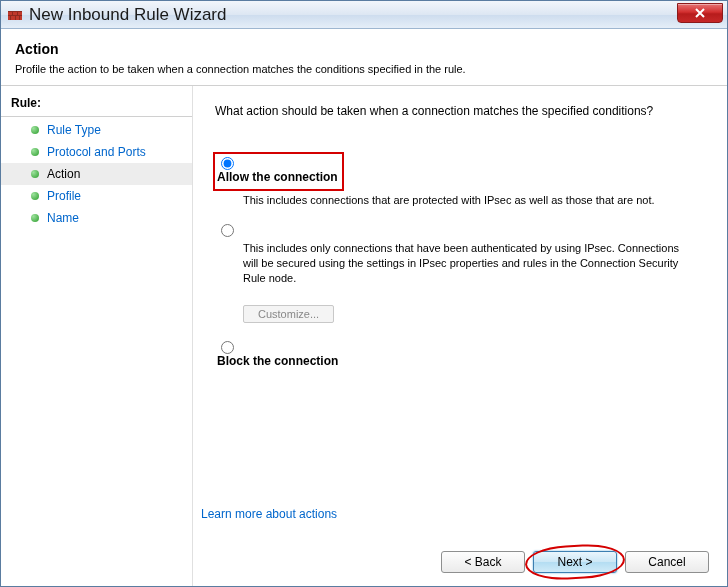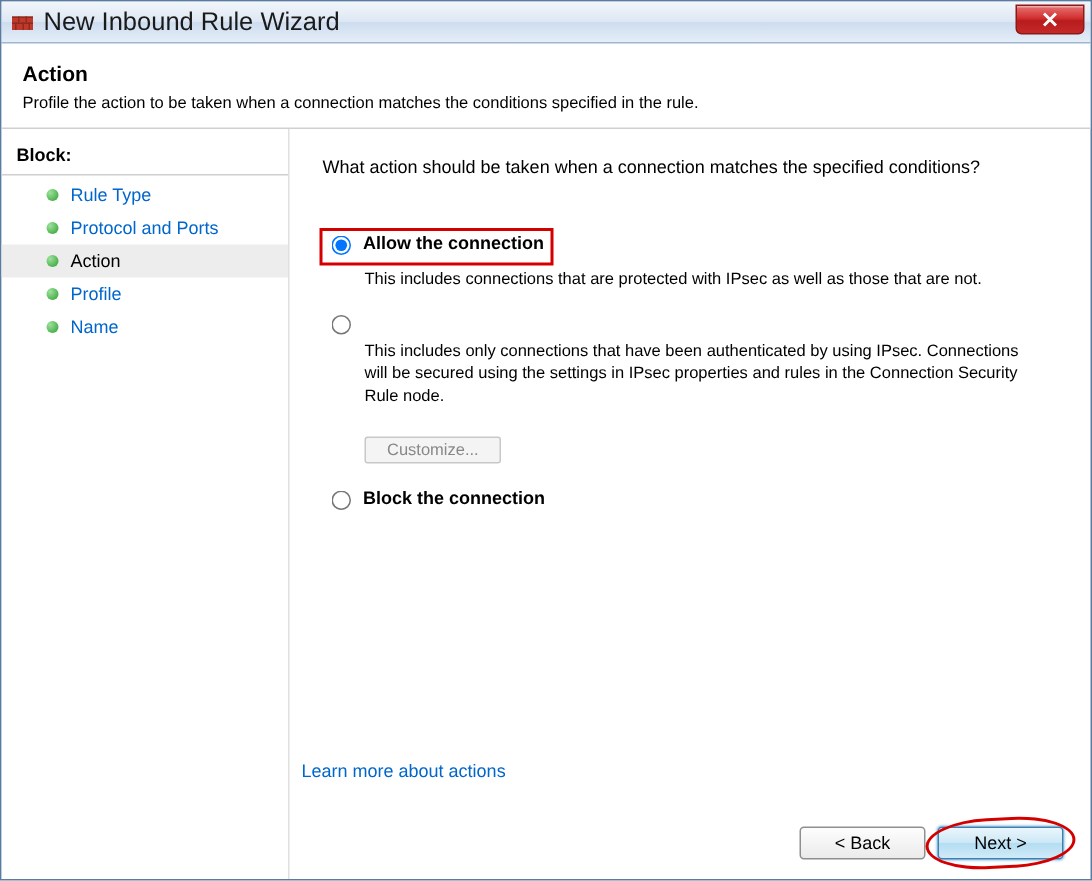--- a/index.html
+++ b/index.html
@@ -112,20 +112,21 @@
     margin-bottom: 34px;
     font-size: 12px;
   }
   .radio-group {
     margin-left: 2px;
   }
   .radio-row {
     display: flex;
     align-items: flex-start;
     margin-bottom: 4px;
+    flex-direction: column;
   }
   .radio-row input[type=radio] {
     margin: 2px 8px 0 4px;
   }
   .radio-label {
     font-weight: bold;
     font-size: 12px;
   }
   .radio-desc {
     margin: 2px 0 14px 26px;
@@ -221,21 +222,21 @@
   </div>
 </div>
 
 <div class="header">
   <h1>Action</h1>
   <div class="subtitle">Profile the action to be taken when a connection matches the conditions specified in the rule.</div>
 </div>
 
 <div class="body">
   <div class="sidebar">
-    <div class="sidebar-header">Block:</div>
+    <div class="sidebar-header">Rule:</div>
 
     <div class="step-item">
       <span class="bullet"></span>
       <span class="step-label">Rule Type</span>
     </div>
     <div class="step-item">
       <span class="bullet"></span>
       <span class="step-label">Protocol and Ports</span>
     </div>
     <div class="step-item active">
@@ -279,15 +280,16 @@
     </div>
 
     <a class="learn-link">Learn more about actions</a>
 
     <div class="button-bar">
       <button class="btn">&lt; Back</button>
       <span class="next-wrap">
         <button class="btn default">Next &gt;</button>
         <span class="red-circle"></span>
       </span>
+      <button class="btn">Cancel</button>
     </div>
   </div>
 </div>
 
 </body></html>

